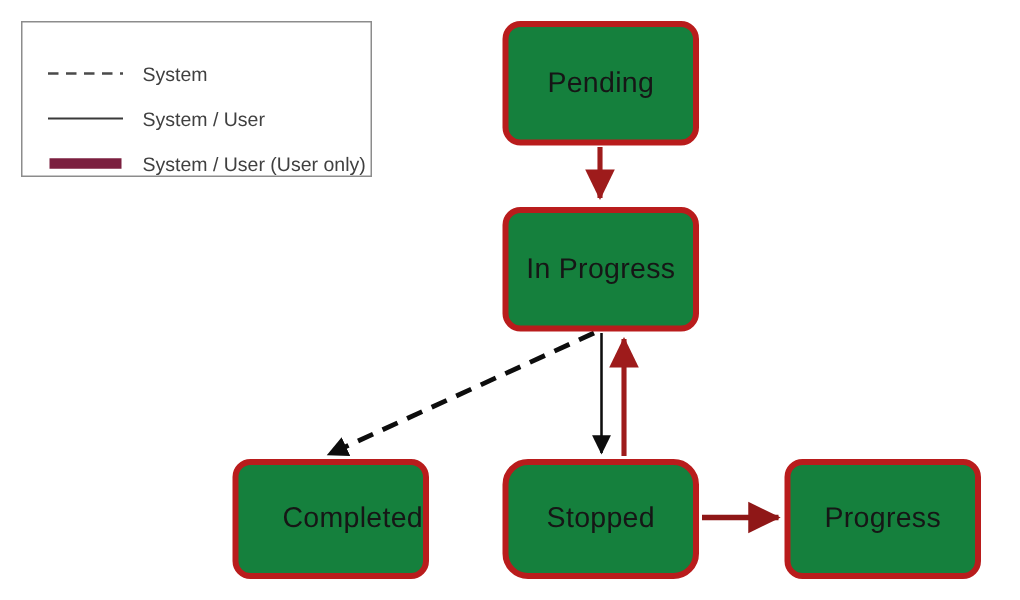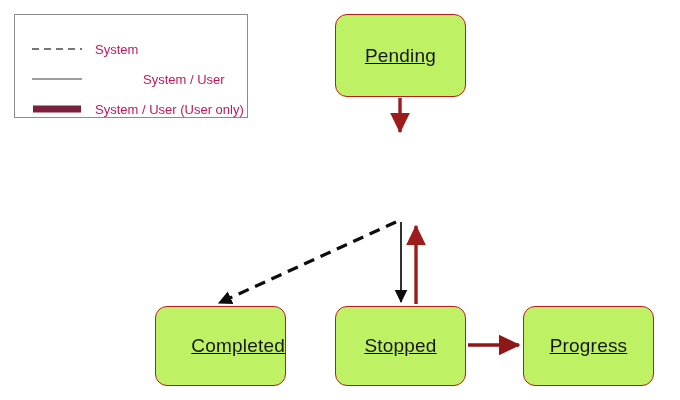--- a/index.html
+++ b/index.html
@@ -19,27 +19,26 @@
     position: absolute;
     left: 0;
     top: 0;
     width: 680px;
     height: 400px;
     pointer-events: none;
   }
   .state-box {
     position: absolute;
     box-sizing: border-box;
-    border: 1px solid #b91c1c;
+    border: 4px solid #b91c1c;
     border-radius: 12px;
-    background: #bef264;
+    background: #15803d;
     display: flex;
     align-items: center;
     justify-content: center;
-    text-decoration: underline;
   }
   .state-label {
     font-size: 19px;
     color: #161616;
     letter-spacing: 0.2px;
     white-space: nowrap;
   }
   #legend {
     position: absolute;
     left: 14px;
@@ -62,21 +61,21 @@
     width: 52px;
     height: 12px;
     margin-left: 16px;
     margin-right: 12px;
     position: relative;
     flex: 0 0 auto;
   }
   .legend-swatch svg { display: block; }
   .legend-text {
     font-size: 13px;
-    color: #be185d;
+    color: #404040;
     white-space: nowrap;
   }
 </style>
 </head>
 <body>
 
 <div id="canvas">
 
   <svg id="edges" viewBox="0 0 680 400" width="680" height="400" xmlns="http://www.w3.org/2000/svg">
     <defs>
@@ -102,45 +101,48 @@
 
     <line x1="416" y1="304" x2="416" y2="226" stroke="#9e1b1b" stroke-width="3.4" marker-end="url(#ah-red)"></line>
 
     <line x1="468" y1="345" x2="519" y2="345" stroke="#8f1717" stroke-width="3.6" marker-end="url(#ah-darkred)"></line>
   </svg>
 
   <div class="state-box" style="left:335px; top:14px; width:131px; height:83px;">
     <span class="state-label">Pending</span>
   </div>
 
+  <div class="state-box" style="left:335px; top:138px; width:131px; height:83px;">
+    <span class="state-label">In Progress</span>
+  </div>
 
   <div class="state-box" style="left:155px; top:306px; width:131px; height:80px;justify-content:flex-end;">
     <span class="state-label">Completed</span>
   </div>
 
-  <div class="state-box" style="left:335px; top:306px; width:131px; height:80px;">
+  <div class="state-box" style="left:335px; top:306px; width:131px; height:80px;border-radius:17px;">
     <span class="state-label">Stopped</span>
   </div>
 
   <div class="state-box" style="left:523px; top:306px; width:131px; height:80px;">
     <span class="state-label">Progress</span>
   </div>
 
   <div id="legend">
 
     <div class="legend-row" style="top:25px;">
       <span class="legend-swatch">
         <svg viewBox="0 0 52 12" width="52" height="12" xmlns="http://www.w3.org/2000/svg">
           <line x1="1" y1="6" x2="51" y2="6" stroke="#4a4a4a" stroke-width="1.6" stroke-dasharray="7,5"></line>
         </svg>
       </span>
       <span class="legend-text">System</span>
     </div>
 
-    <div class="legend-row" style="top:55px;gap:48px;">
+    <div class="legend-row" style="top:55px;">
       <span class="legend-swatch">
         <svg viewBox="0 0 52 12" width="52" height="12" xmlns="http://www.w3.org/2000/svg">
           <line x1="1" y1="6" x2="51" y2="6" stroke="#3a3a3a" stroke-width="1.2"></line>
         </svg>
       </span>
       <span class="legend-text">System / User</span>
     </div>
 
     <div class="legend-row" style="top:85px;justify-content:flex-end;">
       <span class="legend-swatch">

